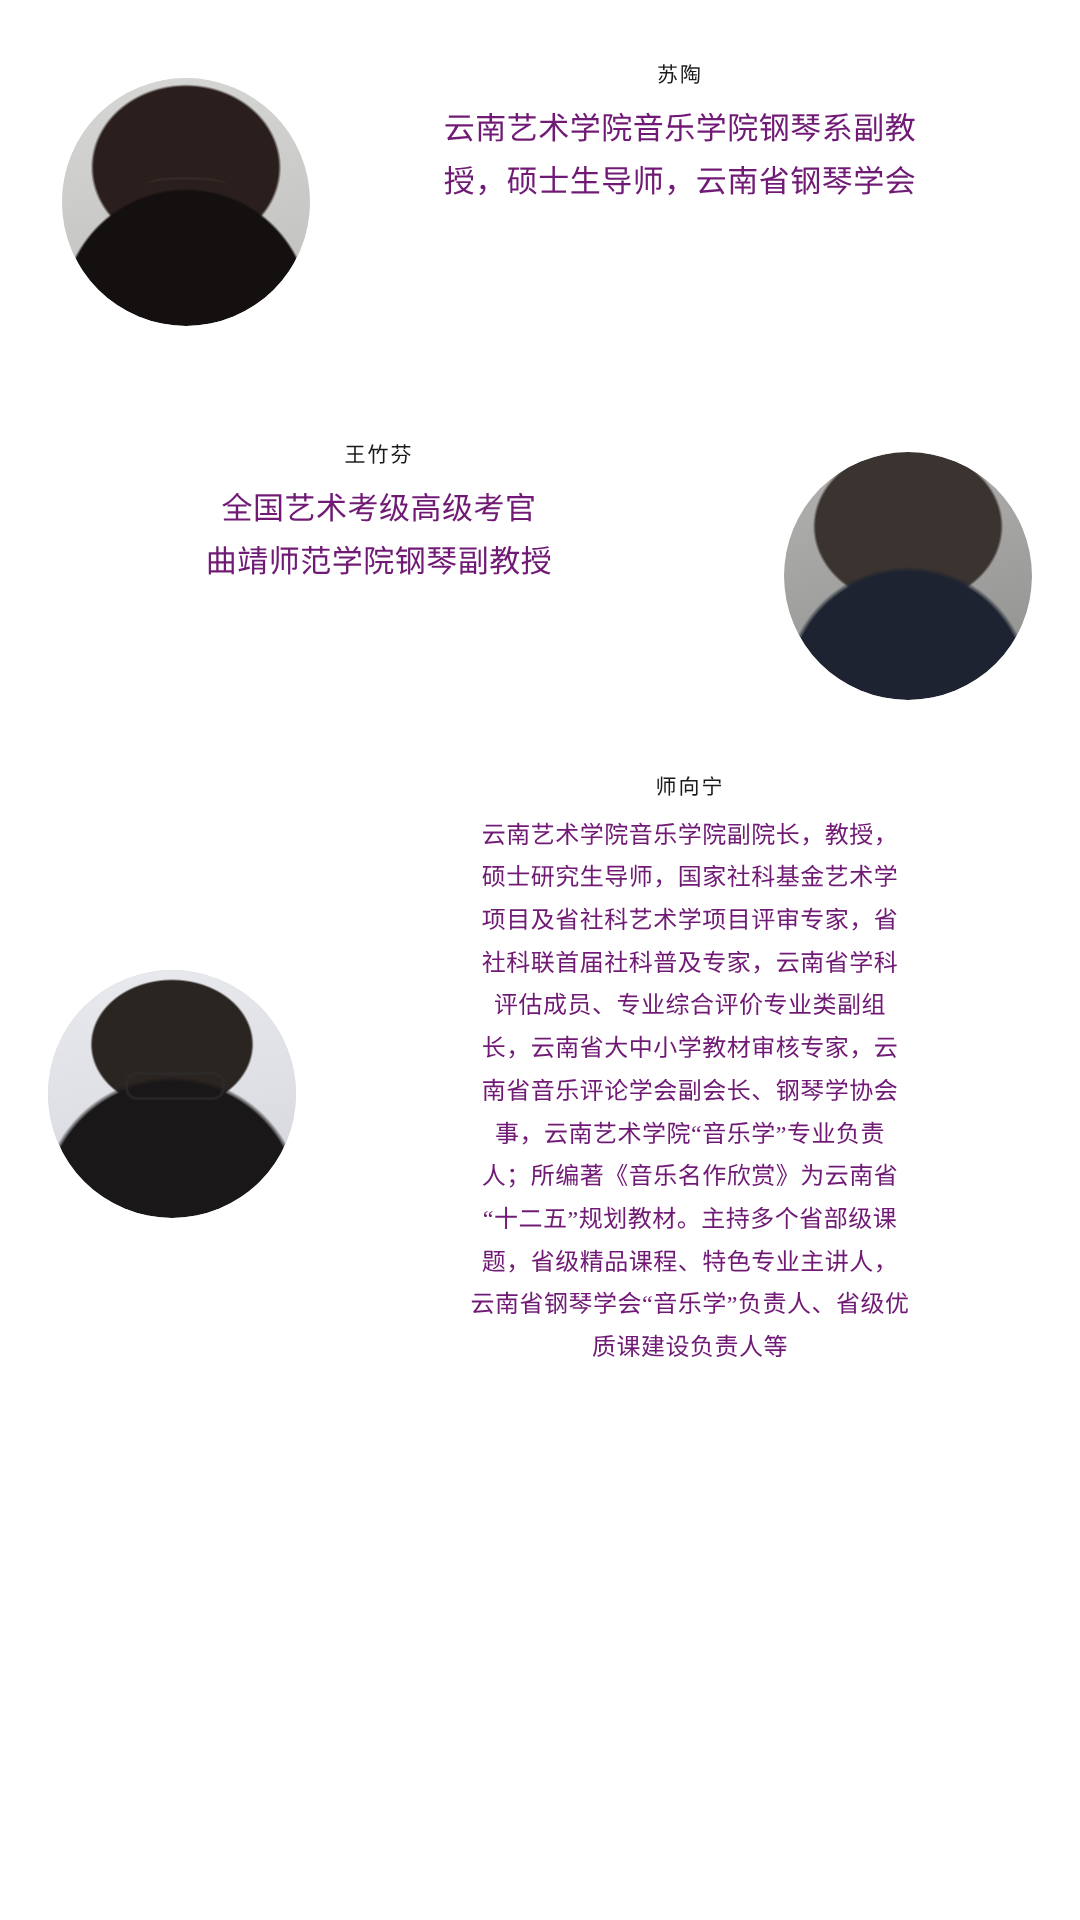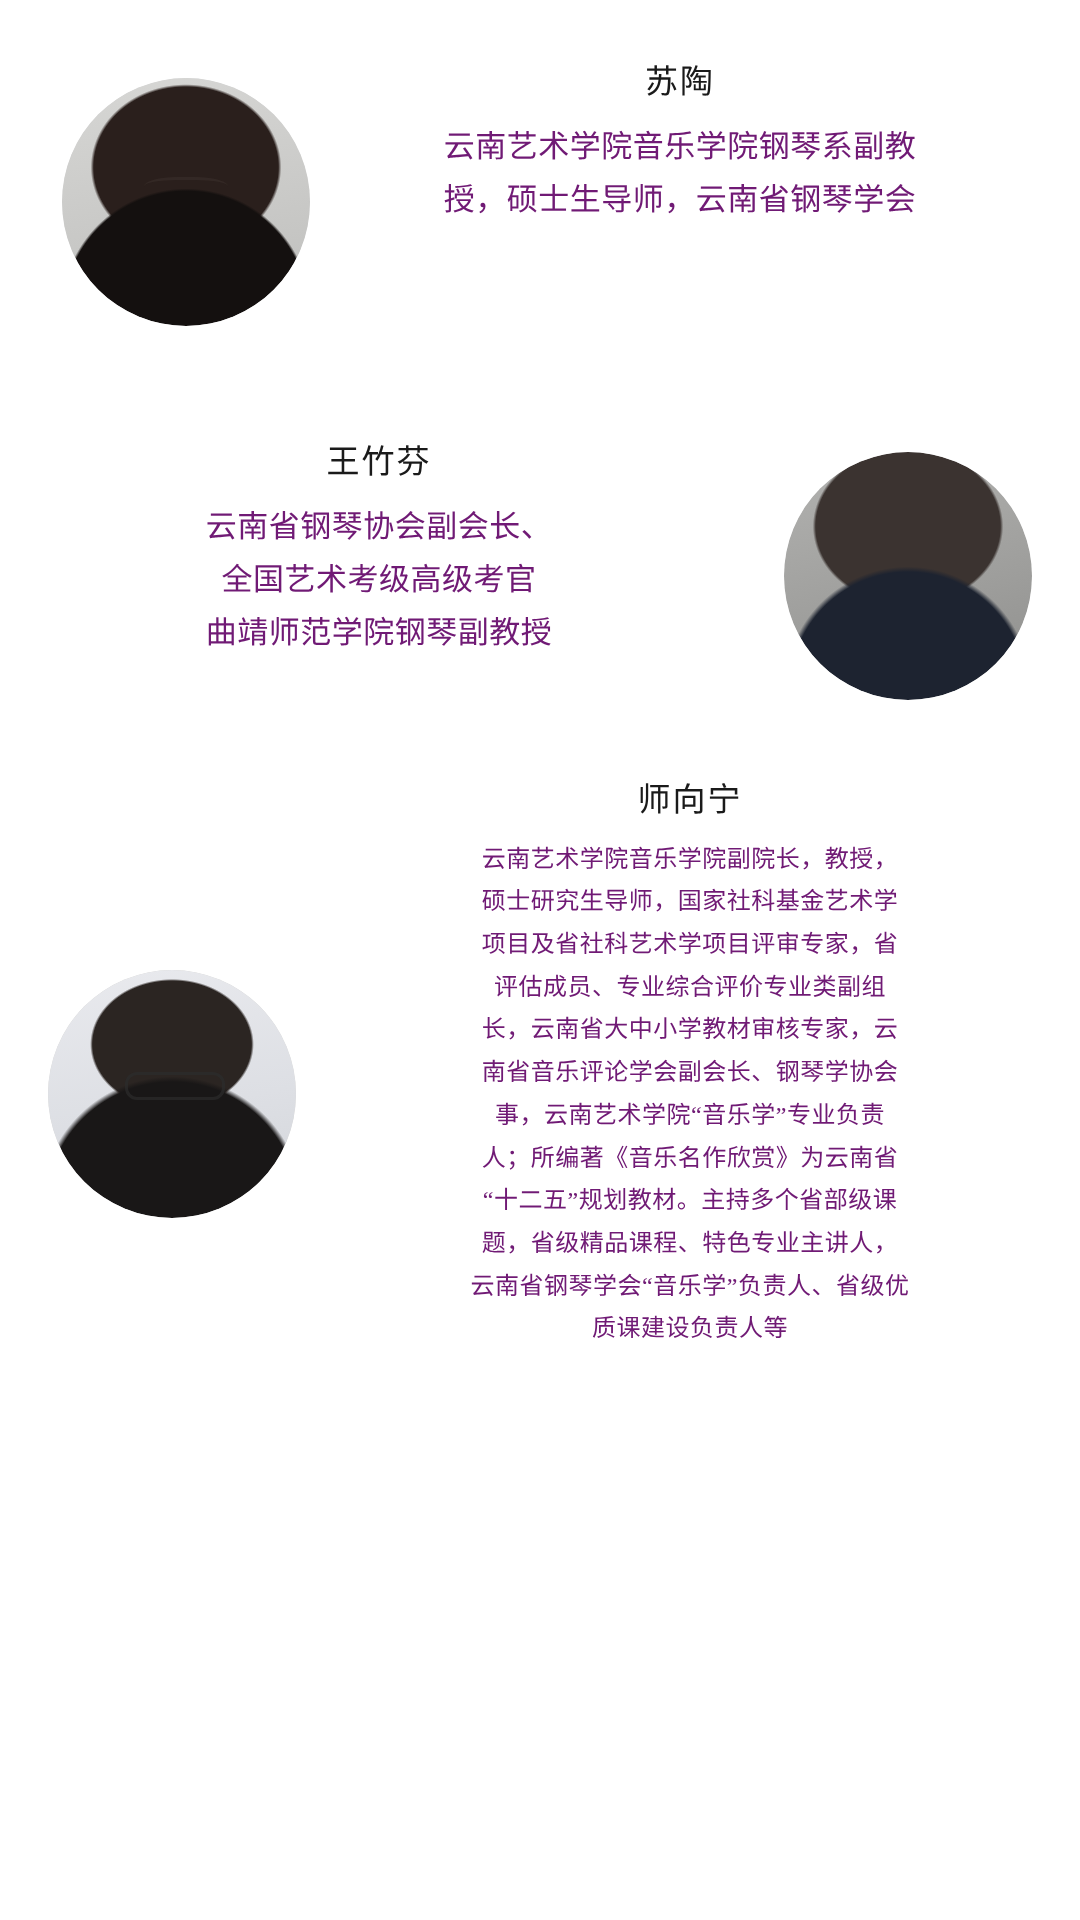--- a/index.html
+++ b/index.html
@@ -34,28 +34,27 @@
   }
   .avatar .photo {
     position: absolute;
     inset: 0;
     border-radius: 50%;
   }
   .text-col {
     position: absolute;
   }
   .person-name {
-    font-size: 33px;
+    font-size: 21px;
     line-height: 1.5;
     font-weight: normal;
     letter-spacing: 2px;
     text-align: center;
     color: #1a1a1a;
     margin: 0 0 10px 0;
-    font-family: Liberation Mono, monospace;
   }
   .person-desc {
     font-size: 31px;
     line-height: 1.72;
     text-align: center;
     color: #701a75;
     letter-spacing: 0.5px;
     margin: 0;
   }
   .person-desc .line {
@@ -68,21 +67,21 @@
   #profile-1 .text-col { left: 330px; top: 0px; width: 700px; }
 
   
   #profile-2 { top: 440px; left: 0; width: 1080px; height: 300px; margin-left: 14px; }
   #profile-2 .avatar { right: 62px; top: 12px; width: 248px; height: 248px; }
   #profile-2 .text-col { left: 45px; top: 0px; width: 640px; }
 
   
   #profile-3 { top: 770px; left: 0; width: 1080px; height: 1120px; }
   #profile-3 .avatar { left: 48px; top: 200px; width: 248px; height: 248px; }
-  #profile-3 .text-col { left: 340px; top: 8px; width: 700px; }
+  #profile-3 .text-col { left: 340px; top: 2px; width: 700px; }
   #profile-3 .person-desc { font-size: 24px; line-height: 1.78; }
 
   
   .photo-su {
     background:
       radial-gradient(circle at 50% 95%, #14100f 0 46%, rgba(20,16,15,0) 47%),
       radial-gradient(ellipse 62% 54% at 50% 36%, #2a1f1c 0 60%, rgba(42,31,28,0) 62%),
       radial-gradient(ellipse 34% 30% at 50% 44%, #e7c3ac 0 68%, rgba(231,195,172,0) 72%),
       linear-gradient(170deg, #d7d7d5 0%, #c9c9c7 55%, #bdbdbb 100%);
   }
@@ -137,37 +136,37 @@
     </div>
   </section>
 
   <section class="profile" id="profile-2">
     <div class="avatar">
       <div class="photo photo-wang"></div>
     </div>
     <div class="text-col">
       <h2 class="person-name">王竹芬</h2>
       <p class="person-desc">
-        <span class="line">云南省钢琴协会副会长、</span>
         <span class="line">全国艺术考级高级考官</span>
         <span class="line">曲靖师范学院钢琴副教授</span>
       </p>
     </div>
   </section>
 
   <section class="profile" id="profile-3">
     <div class="avatar">
       <div class="photo photo-shi"></div>
     </div>
     <div class="text-col">
       <h2 class="person-name">师向宁</h2>
       <p class="person-desc">
         <span class="line">云南艺术学院音乐学院副院长，教授，</span>
         <span class="line">硕士研究生导师，国家社科基金艺术学</span>
         <span class="line">项目及省社科艺术学项目评审专家，省</span>
+        <span class="line">社科联首届社科普及专家，云南省学科</span>
         <span class="line">评估成员、专业综合评价专业类副组</span>
         <span class="line">长，云南省大中小学教材审核专家，云</span>
         <span class="line">南省音乐评论学会副会长、钢琴学协会</span>
         <span class="line">事，云南艺术学院“音乐学”专业负责</span>
         <span class="line">人；所编著《音乐名作欣赏》为云南省</span>
         <span class="line">“十二五”规划教材。主持多个省部级课</span>
         <span class="line">题，省级精品课程、特色专业主讲人，</span>
         <span class="line">云南省钢琴学会“音乐学”负责人、省级优</span>
         <span class="line">质课建设负责人等</span>
       </p>

